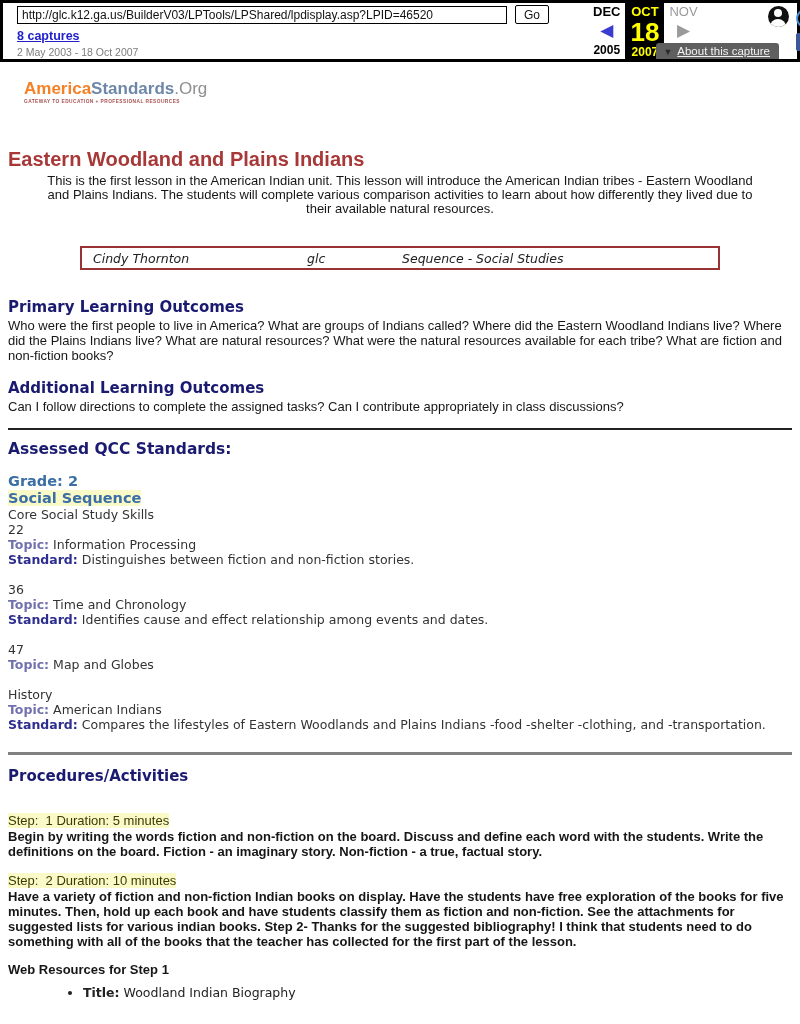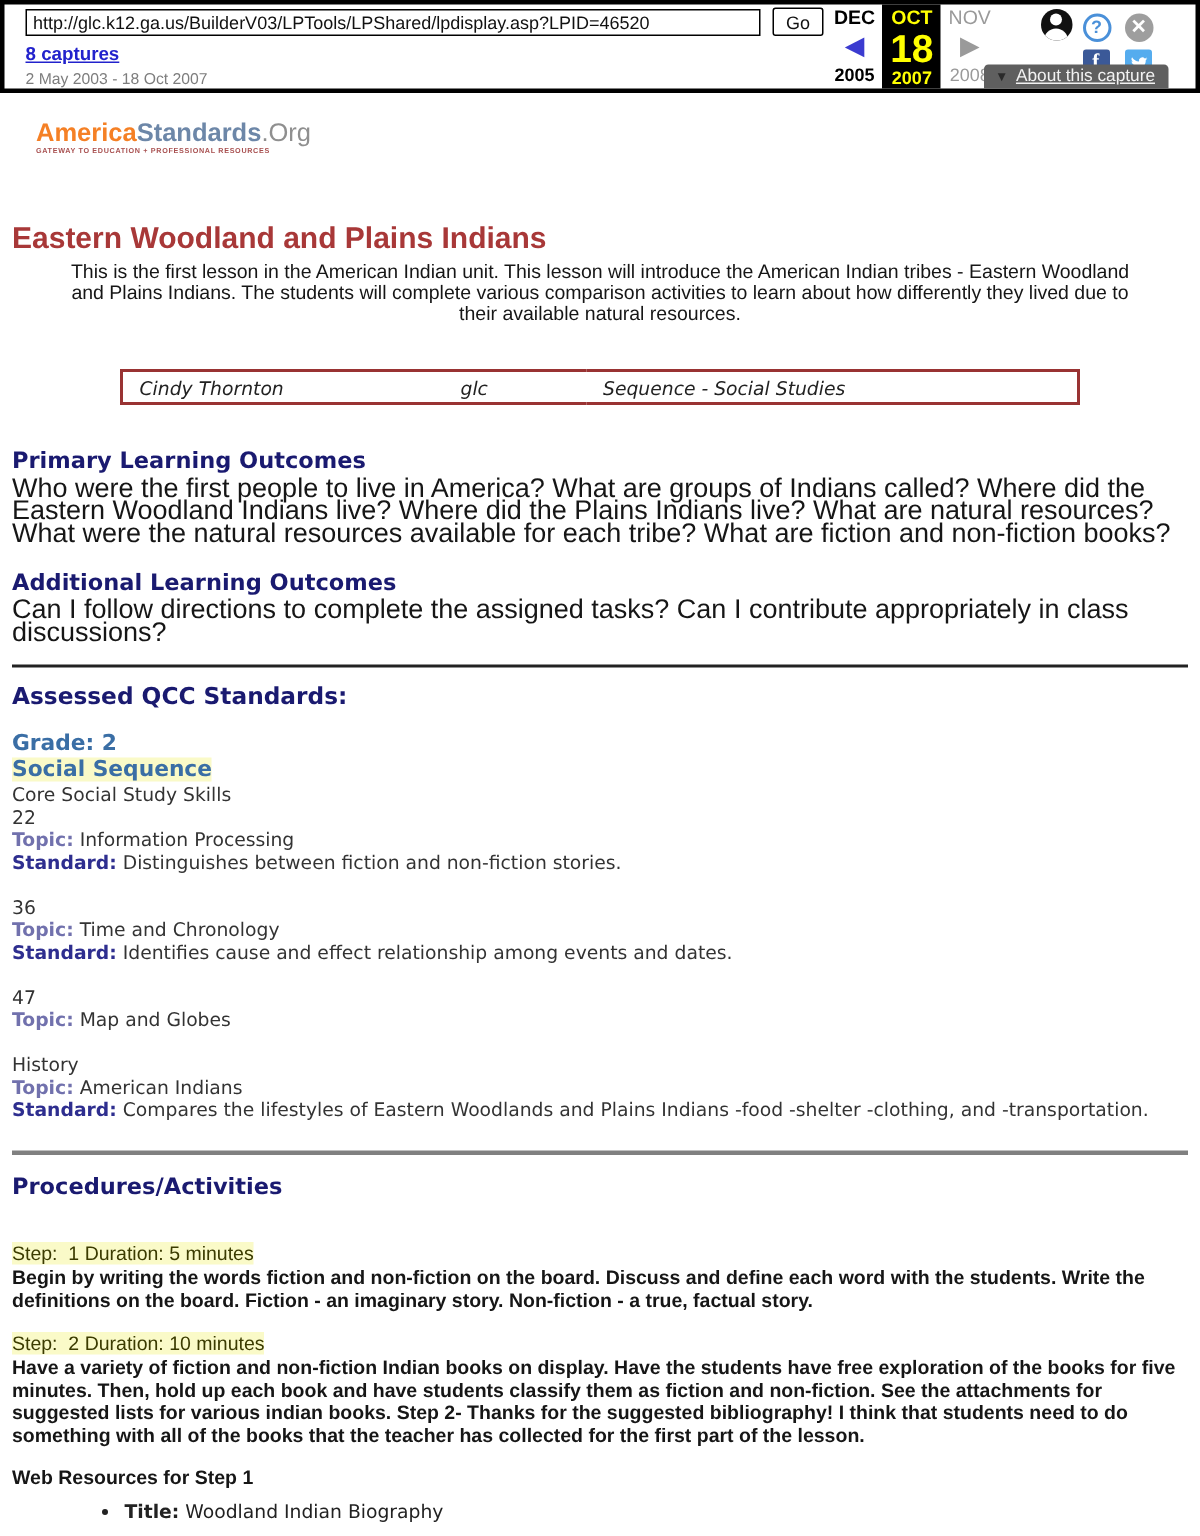--- a/index.html
+++ b/index.html
@@ -1,21 +1,21 @@
 <!DOCTYPE html>
 <html><head>
 <meta charset="utf-8">
 <style>
   * { margin:0; padding:0; box-sizing:border-box; }
   html,body { width:800px; height:1024px; overflow:hidden; background:#fff;
               font-family:"Liberation Sans", sans-serif; }
 
   
   .wb-bar { position:relative; width:800px; height:62px; background:#fff;
-            border:3px solid #000; display:flex; align-items:stretch; }
+            border:3px solid #000; display:flex; align-items:stretch;gap:37px; }
   .wb-left { padding:2px 0 0 14px; width:548px; }
   .wb-url-row { display:flex; align-items:center; }
   .wb-url { width:490px; height:18px; border:1px solid #000; font-size:12px;
             padding:0 4px; font-family:"Liberation Sans",sans-serif; color:#111; }
   .wb-go { margin-left:8px; height:19px; padding:0 8px; font-size:12px;
            background:#fff; border:1px solid #000; border-radius:2px; color:#111; }
   .wb-captures { display:inline-block; margin-top:5px; font-size:12.5px; font-weight:bold;
                  color:#2222cc; text-decoration:underline; }
   .wb-dates { margin-top:2px; font-size:10.5px; color:#7d7d7d; }
   .wb-cal { display:flex; height:56px; }
@@ -68,21 +68,21 @@
   .doc-title { margin-top:44px; text-align:left; color:#a83838; font-size:20px;
                line-height:22px; font-weight:bold; }
   .doc-intro { margin:4px 28px 0; text-align:center; font-size:13px; line-height:14px; color:#161616; }
   .meta-table { margin:30px auto 0; width:640px; height:24px; border:2px solid #993333;
                 border-collapse:collapse; table-layout:fixed; }
   .meta-table td { font-style:italic; font-size:12.5px; color:#222; padding-left:11px;
                    font-family:"DejaVu Sans",sans-serif; }
   .h-navy { color:#1a1a70; font-weight:bold; font-size:15px; line-height:18px; margin-top:28px;
             font-family:"DejaVu Sans",sans-serif; }
   .h-navy.first { margin-top:28px; }
-  .sec-para { margin-top:2px; font-size:18px; line-height:15px; color:#161616; }
+  .sec-para { margin-top:2px; font-size:13px; line-height:15px; color:#161616; }
   .hr1 { border:none; border-top:2px solid #222; margin-top:14px; }
   .hr2 { border:none; border-top:3px solid #808080; margin-top:20px; }
   .qcc-head { margin-top:10px; font-size:15.5px; line-height:19px; }
   .grade { margin-top:14px; color:#3a6ea5; font-weight:bold; font-size:14.5px; line-height:17px;
            font-family:"DejaVu Sans",sans-serif; }
   .subject { color:#3a6ea5; font-weight:bold; font-size:14.5px; line-height:17px;
              font-family:"DejaVu Sans",sans-serif; }
   .subject .hl { background:#fafac8; }
   .std-block { font-family:"DejaVu Sans",sans-serif; font-size:12.5px; line-height:15px; color:#333; }
   .std-group { margin-bottom:15px; }

